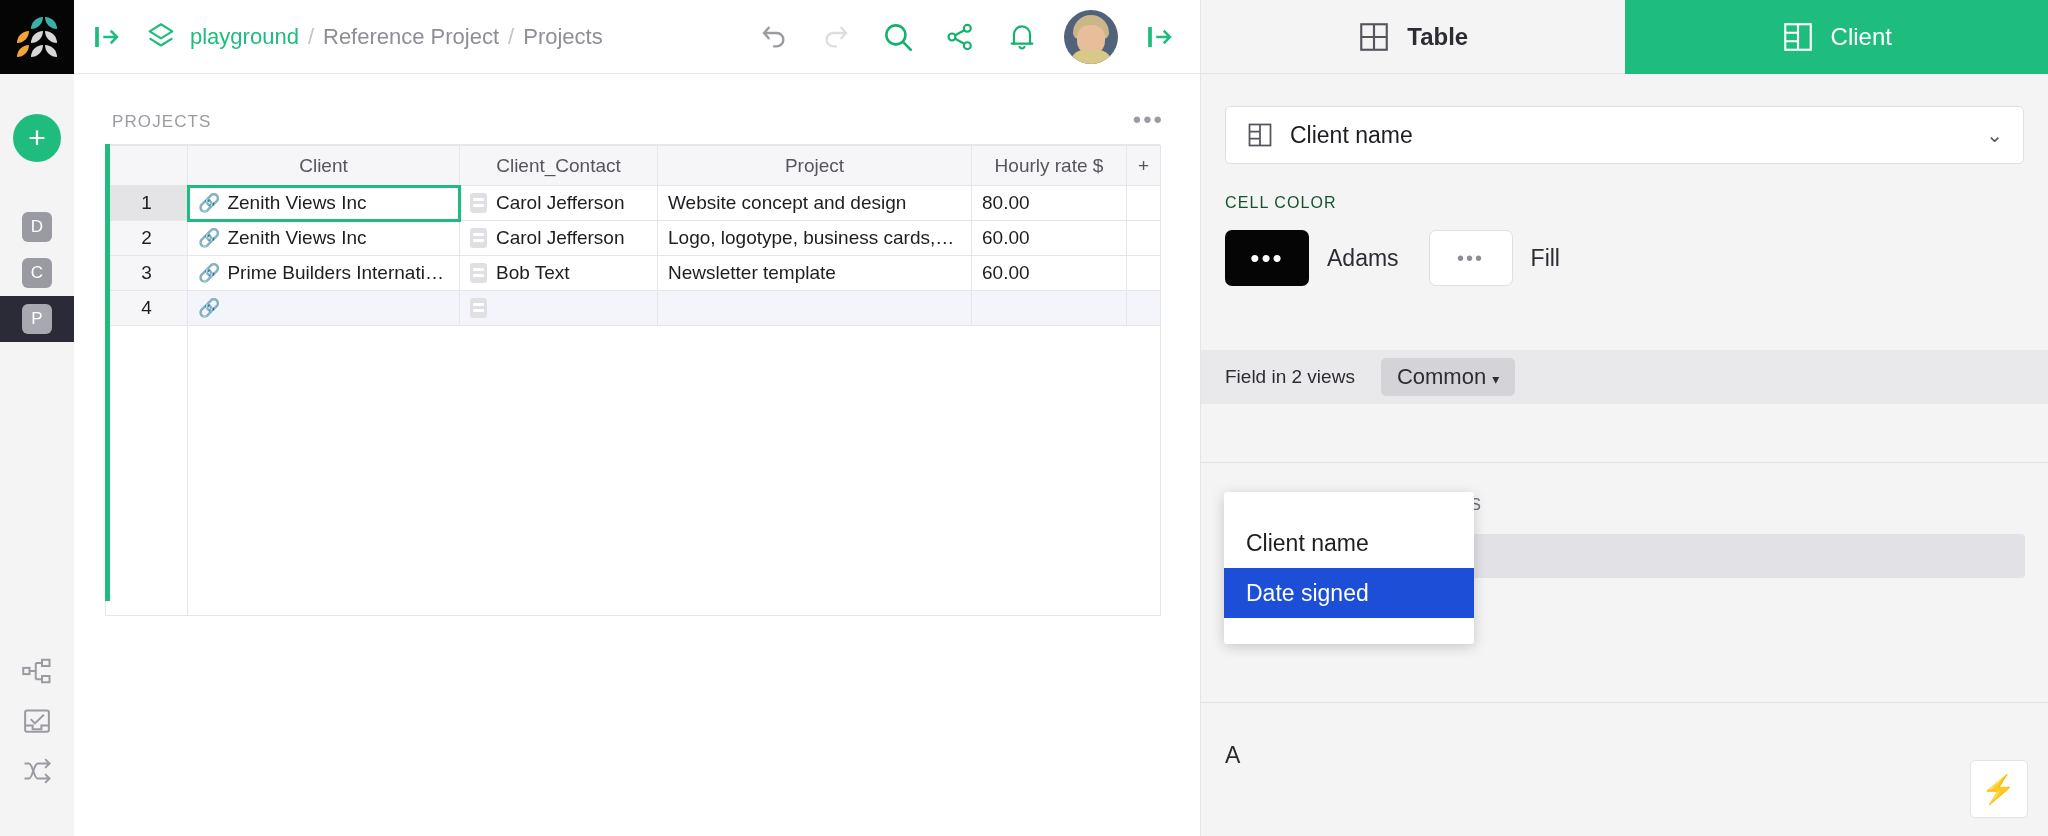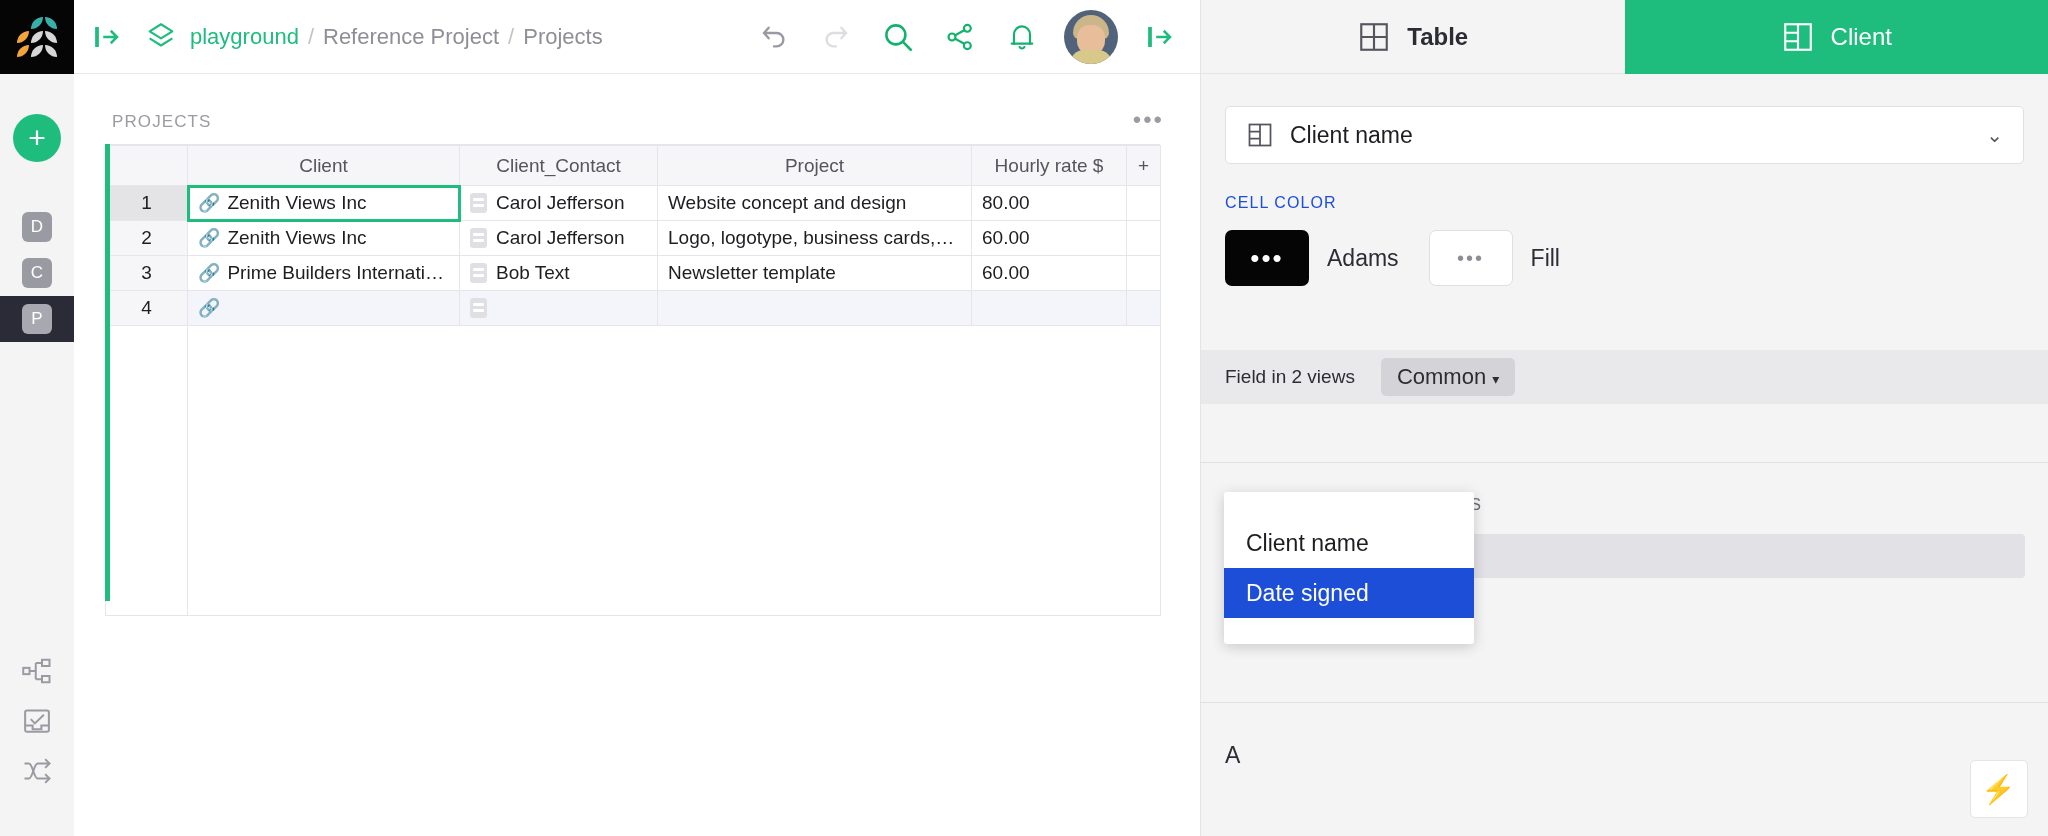--- a/index.html
+++ b/index.html
@@ -185,21 +185,21 @@
     margin: 32px 24px 0 24px; height: 58px; background: #fff;
     border: 1px solid #e0e0e4; border-radius: 5px;
     display: flex; align-items: center; padding: 0 20px;
     font-size: 23px; color: #1d1d22; cursor: pointer;
   }
   .field-select .fs-icon { margin-right: 16px; display: flex; }
   .field-select .fs-caret { margin-left: auto; color: #55555e; font-size: 20px; }
 
   .sec-label {
     margin: 30px 0 0 24px; font-size: 16px;
-    letter-spacing: 1.1px; color: #1d4ed8;
+    letter-spacing: 1.1px; color: #14532d;
   }
   .colorrow { display: flex; align-items: center; gap: 0; margin: 18px 0 0 24px; }
   .swatch {
     width: 84px; height: 56px; border-radius: 7px;
     display: flex; align-items: center; justify-content: center;
     cursor: pointer; font-size: 26px; letter-spacing: 2px; line-height: 10px;
   }
   .swatch.text-sw { background: #050505; color: #fff; }
   .swatch.fill-sw { background: #fff; border: 1px solid #dfdfe3; color: #8d8d95; font-size: 20px; }
   .sw-label { font-size: 23px; color: #2c2c34; margin: 0 30px 0 18px; }

